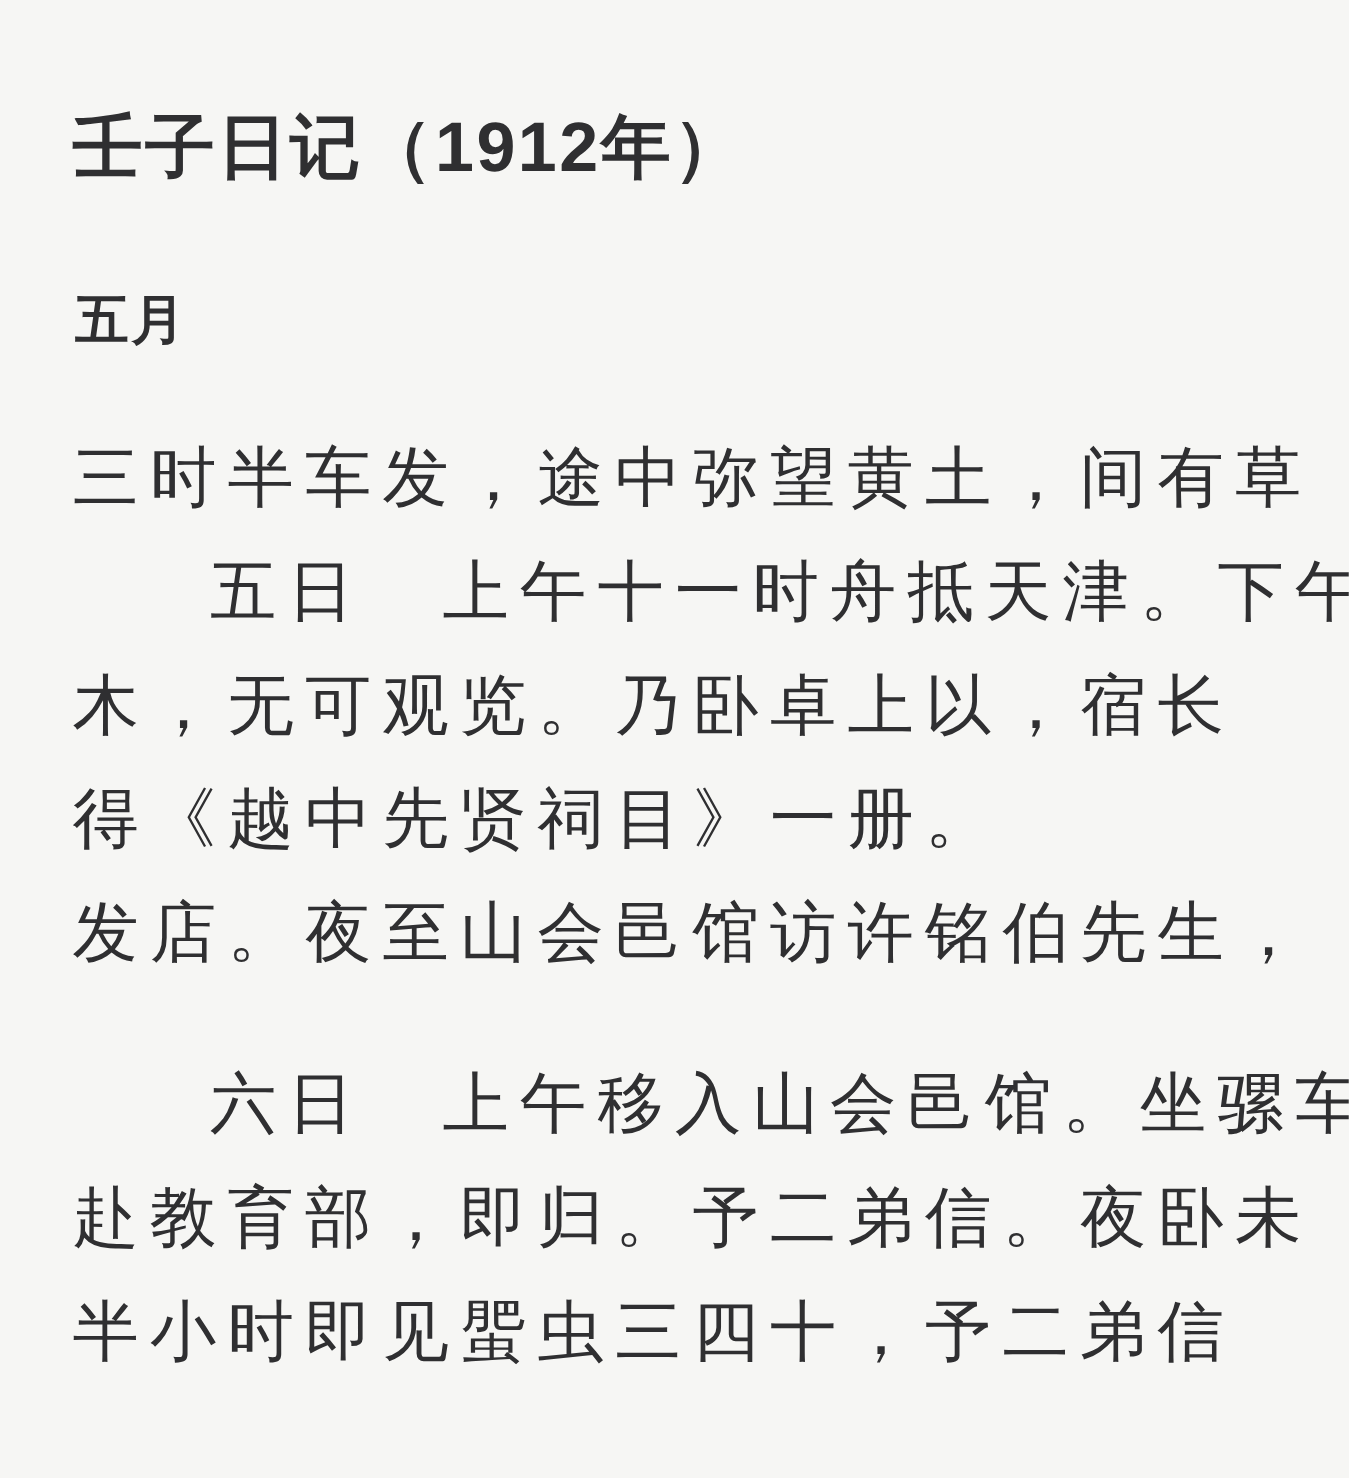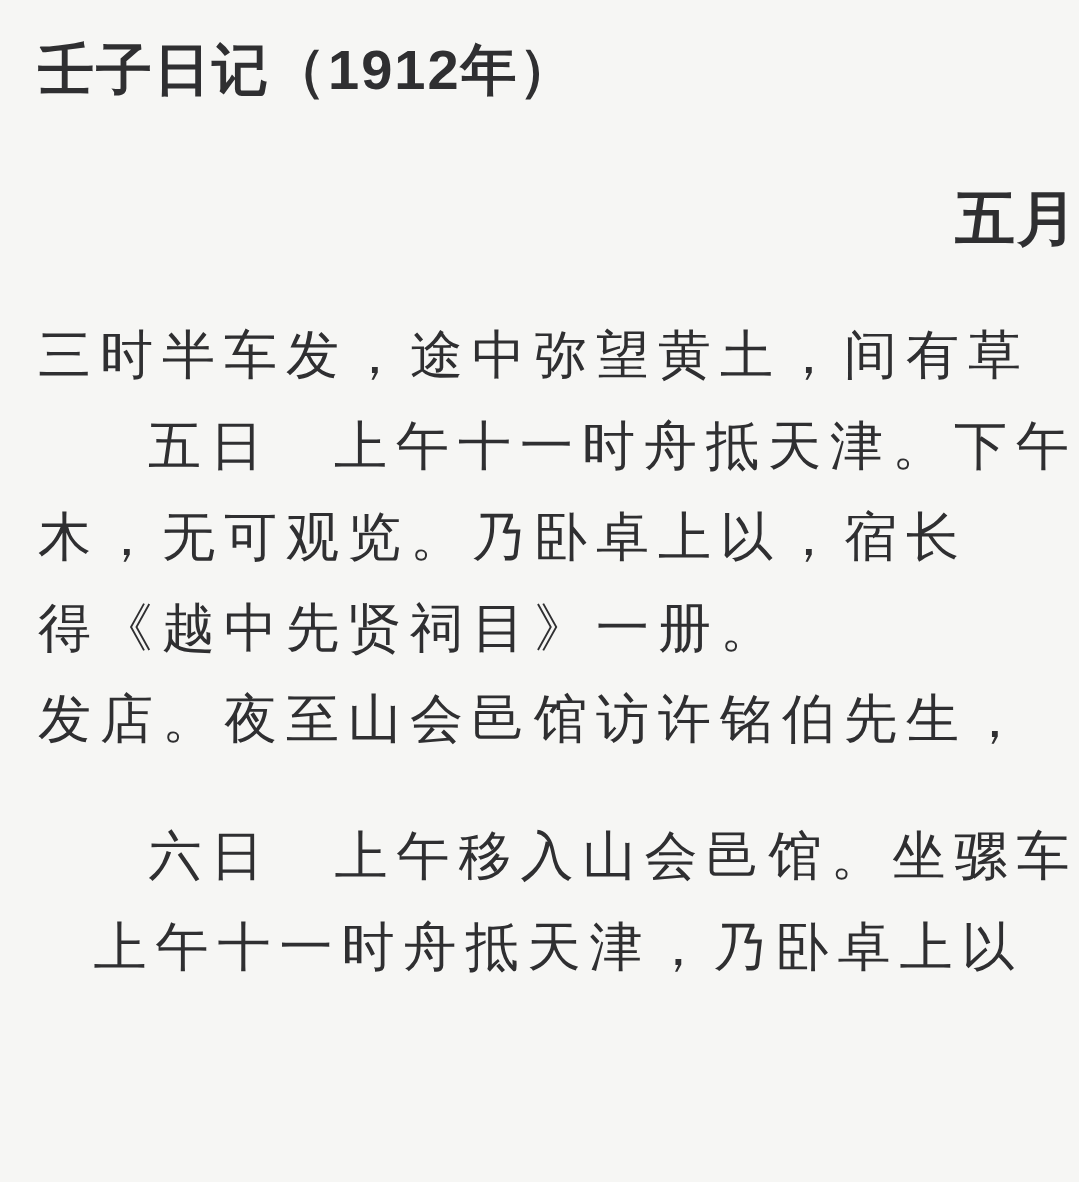--- a/index.html
+++ b/index.html
@@ -8,49 +8,48 @@
   }
   body {
     width: 1079px;
     height: 1182px;
     background: #f6f6f4;
     color: #2f2f31;
     font-family: "Liberation Sans", "DejaVu Sans", sans-serif;
     overflow: hidden;
   }
   .page {
-    padding: 36px 0 0 38px;
+    padding: 36px 0 0 58px;
+    margin-top: 48px;
   }
   .title {
     margin: 0;
     font-size: 56px;
     font-weight: 700;
     letter-spacing: 2px;
     line-height: 1.2;
     white-space: nowrap;
   }
   .section {
     margin: 80px 0 0 2px;
-    font-size: 60px;
+    font-size: 43px;
     font-weight: 700;
     letter-spacing: 2px;
     line-height: 1.2;
     white-space: nowrap;
-    text-align: right;
   }
   .para {
     margin: 54px 0 0 0;
     font-size: 53px;
     font-weight: 400;
     letter-spacing: 9px;
     line-height: 91px;
   }
   .para.second {
     margin-top: 46px;
-    text-align: center;
   }
   .line {
     white-space: nowrap;
   }
   .line.indent {
     text-indent: 110px;
   }
 </style>
 </head>
 <body>
@@ -64,16 +63,17 @@
   <div class="para">
     <div class="line">三时半车发，途中弥望黄土，间有草</div>
     <div class="line indent">五日　上午十一时舟抵天津。下午</div>
     <div class="line">木，无可观览。乃卧卓上以，宿长</div>
     <div class="line">得《越中先贤祠目》一册。</div>
     <div class="line">发店。夜至山会邑馆访许铭伯先生，</div>
   </div>
 
   <div class="para second">
     <div class="line indent">六日　上午移入山会邑馆。坐骡车</div>
-    <div class="line">上午十一时舟抵天津，乃卧卓上以</div>
+    <div class="line">赴教育部，即归。予二弟信。夜卧未</div>
+    <div class="line">半小时即见蜰虫三四十，予二弟信</div>
   </div>
 
 </div>
 
 </body></html>

